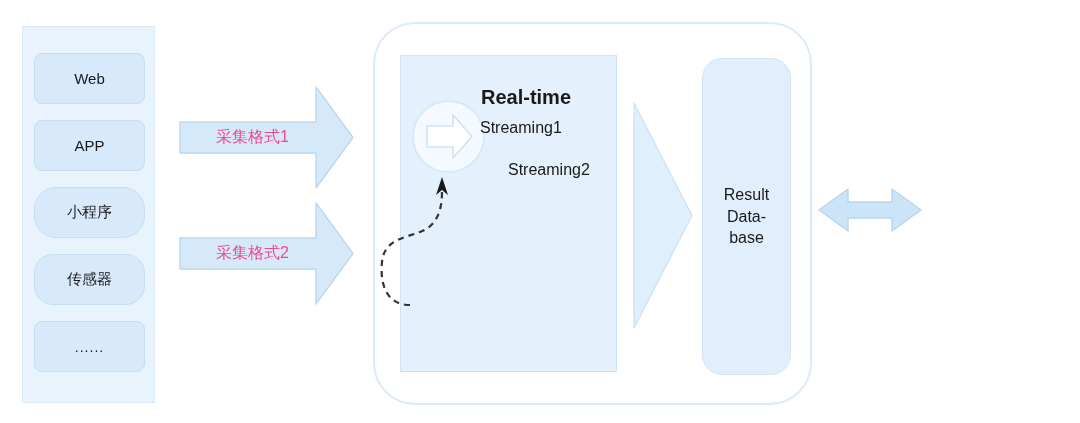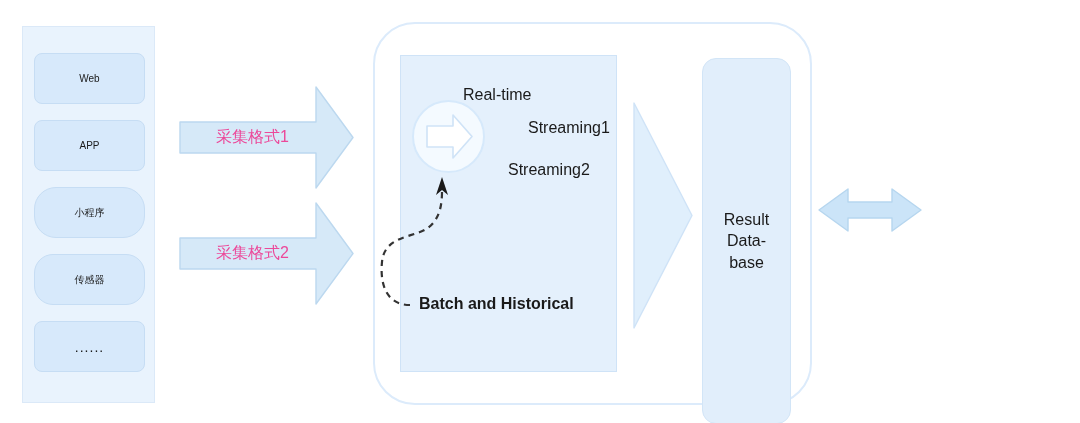--- a/index.html
+++ b/index.html
@@ -44,21 +44,21 @@
     left: 11px;
     width: 111px;
     height: 51px;
     background: #d7e9fb;
     border: 1px solid #c6ddf4;
     border-radius: 8px;
     box-sizing: border-box;
     display: flex;
     align-items: center;
     justify-content: center;
-    font-size: 10px;
+    font-size: 15px;
     color: #1a1a1a;
   }
   .source-item.ellipsis { font-size: 14px; letter-spacing: 1px; }
   
   #platform-container {
     position: absolute;
     left: 373px;
     top: 22px;
     width: 439px;
     height: 383px;
@@ -89,24 +89,24 @@
     background: #f4faff;
     border: 2px solid #d6e9fb;
     box-sizing: border-box;
   }
   
   #result-db {
     position: absolute;
     left: 702px;
     top: 58px;
     width: 89px;
-    height: 366px;
+    height: 317px;
     background: #e1eefb;
     border: 1px solid #d2e5f7;
-    border-radius: 14px;
+    border-radius: 20px;
     box-sizing: border-box;
     display: flex;
     align-items: center;
     justify-content: center;
     text-align: center;
     font-size: 16px;
     color: #1a1a1a;
     line-height: 1.35;
   }
   
@@ -127,24 +127,24 @@
     color: #1a1a1a;
   }
   
   .ingest-caption {
     position: absolute;
     font-size: 16px;
     color: #ec4899;
     white-space: pre;
   }
   #rt-title {
-    left: 463px; top: 86px;
-    font-size: 16px; font-weight: normal;
-  }
-  #stream1 { left: 528px; top: 119px; font-size: 16px; }
+    left: 481px; top: 86px;
+    font-size: 20px; font-weight: bold;
+  }
+  #stream1 { left: 480px; top: 119px; font-size: 16px; }
   #stream2 { left: 508px; top: 161px; font-size: 16px; }
   #batch-label {
     left: 419px; top: 295px;
     font-size: 16px; font-weight: bold;
   }
 </style>
 </head>
 <body>
 
 <div id="canvas">
@@ -197,15 +197,14 @@
 
     <polygon points="819,210 848,189 848,202 892,202 892,189 921,210 892,231 892,218 848,218 848,231" fill="#cbe4f8" stroke="#b6d6ef" stroke-width="1.4" stroke-linejoin="round"></polygon>
   </svg>
 
   <div class="ingest-caption" style="left:216px; top:127px;">采集格式1</div>
   <div class="ingest-caption" style="left:216px; top:243px;">采集格式2</div>
 
   <div class="lbl" id="rt-title">Real-time</div>
   <div class="lbl" id="stream1">Streaming1</div>
   <div class="lbl" id="stream2">Streaming2</div>
-  <div class="lbl" id="batch-label">Batch and Historical</div>
 
 </div>
 
 </body></html>

